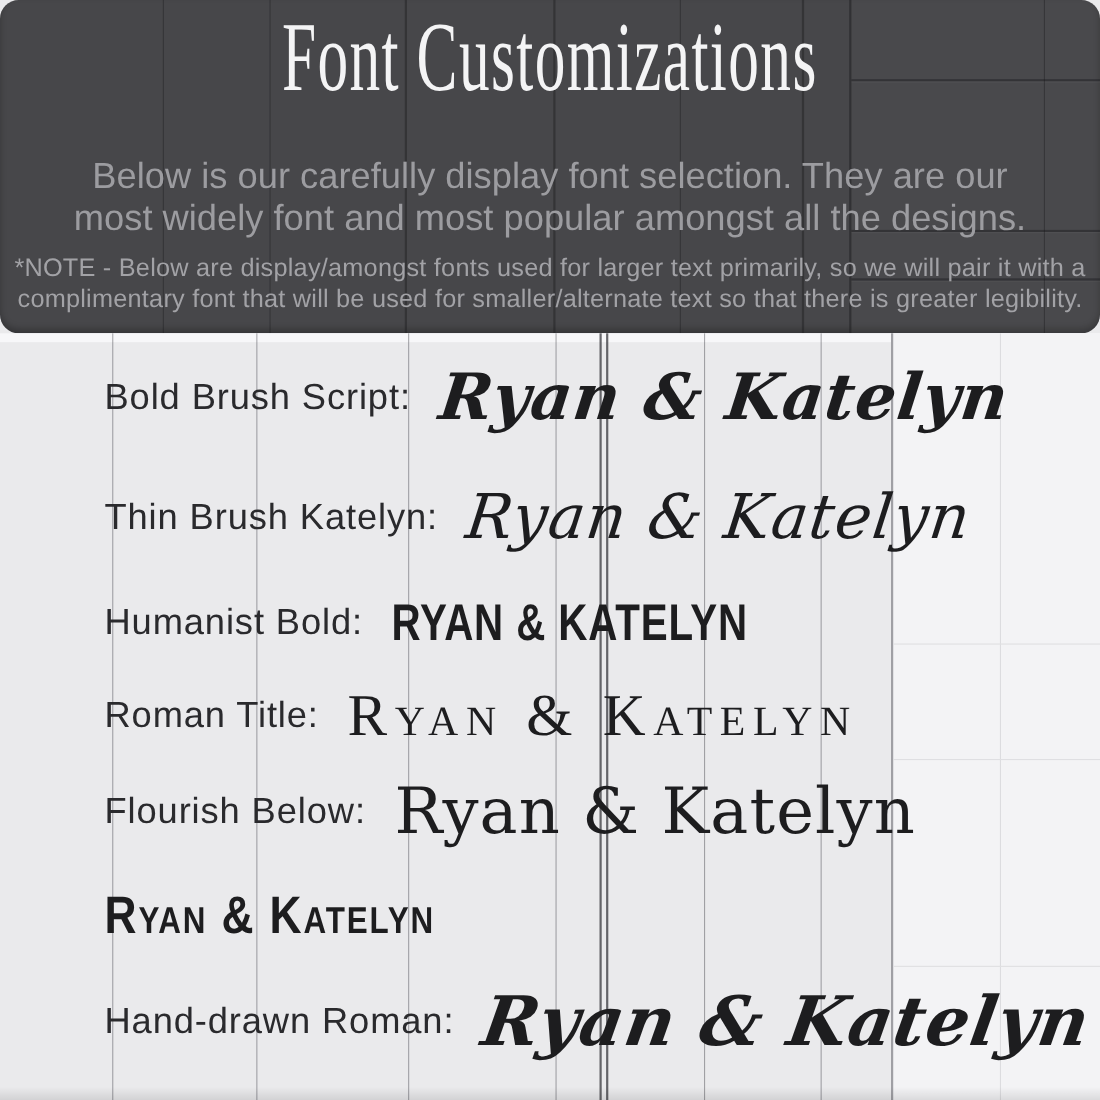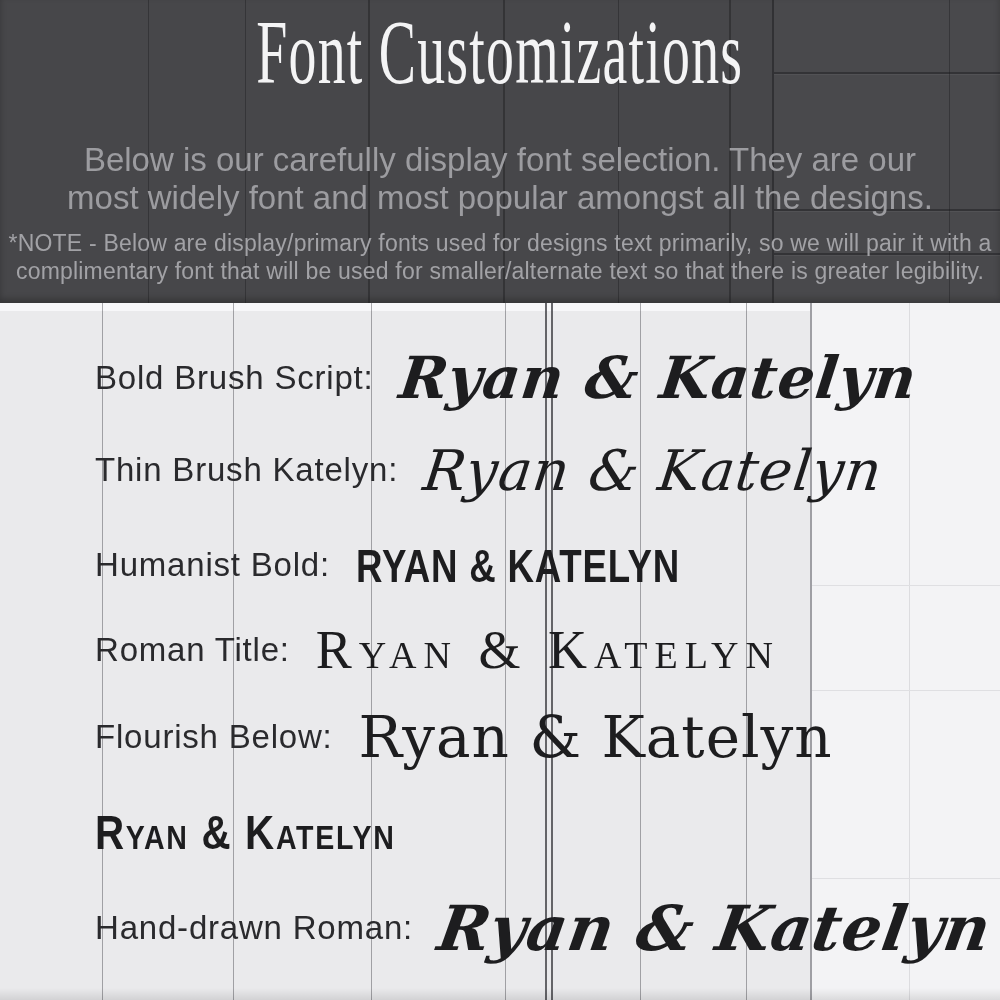--- a/index.html
+++ b/index.html
@@ -100,21 +100,21 @@
     font-family:"DejaVu Serif",serif;font-style:italic;font-weight:700;
     font-size:62px;transform:skewX(-9deg);transform-origin:left center;
     letter-spacing:1px;
   }
 </style>
 </head>
 <body>
 
 <div class="stage">
 
-  <div class="header" style="background: rgb(71, 71, 74);">
+  <div class="header" style="background: rgb(71, 71, 74); border-radius: 17px;">
     <div class="vseam lite" style="left:148px"></div>
     <div class="vseam lite" style="left:245px"></div>
     <div class="vseam" style="left:368px"></div>
     <div class="vseam" style="left:503px"></div>
     <div class="vseam lite" style="left:618px"></div>
     <div class="vseam" style="left:729px"></div>
     <div class="header-door">
       <div class="hseam" style="top:72px"></div>
       <div class="hseam" style="top:209px"></div>
       <div class="hseam" style="top:253px"></div>
@@ -122,21 +122,21 @@
     </div>
 
     <div class="title-wrap">
       <span class="page-title" style="color: rgb(244, 244, 245);">Font Customizations</span>
     </div>
     <div class="desc" style="color: rgb(156, 156, 160);">
       <div>Below is our carefully display font selection. They are our</div>
       <div>most widely font and most popular amongst all the designs.</div>
     </div>
     <div class="note" style="color: rgb(162, 162, 166);">
-      <div>*NOTE - Below are display/primary fonts used for designs text primarily, so we will pair it with a</div>
+      <div>*NOTE - Below are display/amongst fonts used for larger text primarily, so we will pair it with a</div>
       <div>complimentary font that will be used for smaller/alternate text so that there is greater legibility.</div>
     </div>
   </div>
 
   <div class="body-panel" style="background: rgb(234, 234, 236);">
     <div class="top-light"></div>
     <div class="bseam" style="left:102px"></div>
     <div class="bseam" style="left:233px"></div>
     <div class="bseam" style="left:371px"></div>
     <div class="bseam" style="left:505px"></div>
@@ -145,21 +145,21 @@
     <div class="bseam" style="left:640px"></div>
     <div class="bseam" style="left:746px"></div>
     <div class="body-door" style="background: rgb(243, 243, 245);">
       <div class="door-vseam"></div>
       <div class="door-hseam" style="top:282px"></div>
       <div class="door-hseam" style="top:387px"></div>
       <div class="door-hseam" style="top:575px"></div>
     </div>
   </div>
 
-  <div class="row" style="top:318px">
+  <div class="row" style="top:301px">
     <span class="style-label">Bold Brush Script:</span>
     <span class="sample s-bold-brush" style="color: rgb(29, 29, 31);">Ryan &amp; Katelyn</span>
   </div>
   <div class="row" style="top:410px">
     <span class="style-label">Thin Brush Katelyn:</span>
     <span class="sample s-thin-brush" style="color: rgb(29, 29, 31);">Ryan &amp; Katelyn</span>
   </div>
   <div class="row" style="top:505px">
     <span class="style-label">Humanist Bold:</span>
     <span class="sample s-humanist" style="color: rgb(29, 29, 31);">RYAN &amp; KATELYN</span>

